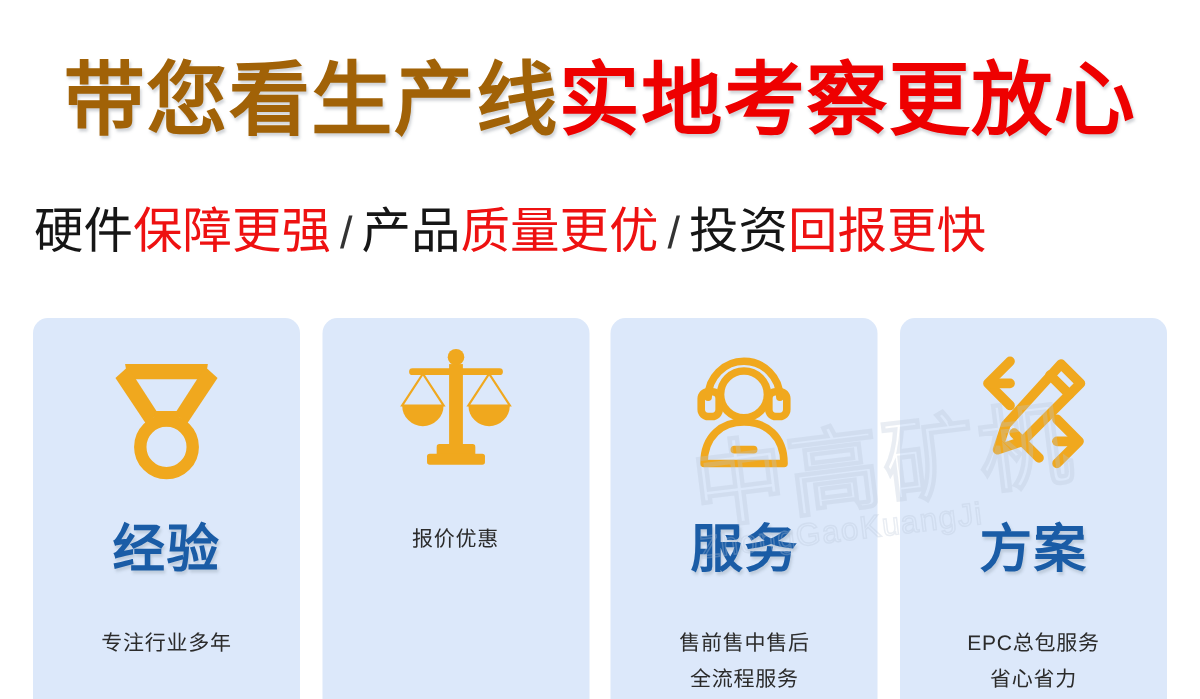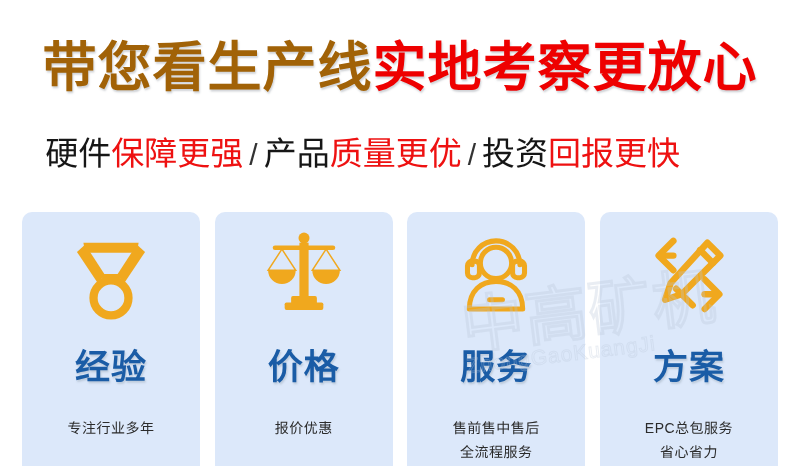--- a/index.html
+++ b/index.html
@@ -39,21 +39,21 @@
   }
   .headline .seg-blue { color: #a16207; }
   .headline .seg-red  { color: #ee0000; }
 
   
   .subtitle {
     position: absolute;
     top: 132px;
     left: 0;
     width: 680px;
-    text-align: right;
+    text-align: center;
     font-size: 33px;
     line-height: 44px;
     font-weight: normal;
     white-space: nowrap;
     color: #1a1a1a;
   }
   .subtitle .sub-dark { color: #161616; }
   .subtitle .sub-red  { color: #ee1111; }
   .subtitle .sub-sep  { color: #333333; padding: 0 6px; font-size: 30px; }
 
@@ -167,21 +167,20 @@
         <circle cx="50" cy="11" r="6" fill="#f0a81e"></circle>
         <rect x="16" y="19" width="68" height="5" rx="2.5" fill="#f0a81e"></rect>
         <rect x="45" y="16" width="10" height="60" fill="#f0a81e"></rect>
         <rect x="36" y="74" width="28" height="9" rx="2" fill="#f0a81e"></rect>
         <rect x="29" y="81" width="42" height="8" rx="2" fill="#f0a81e"></rect>
         <path d="M26 23 L11 46 H41 Z" fill="none" stroke="#f0a81e" stroke-width="1.6"></path>
         <path d="M74 23 L59 46 H89 Z" fill="none" stroke="#f0a81e" stroke-width="1.6"></path>
         <path d="M11 46 A15 15 0 0 0 41 46 Z" fill="#f0a81e"></path>
         <path d="M59 46 A15 15 0 0 0 89 46 Z" fill="#f0a81e"></path>
       </svg>
-      <div class="card-title">价格</div>
       <div class="card-desc">
         <span class="desc-line">报价优惠</span>
       </div>
     </div>
 
     <div class="card">
       <svg class="card-icon" viewBox="0 0 100 100">
         <g fill="none" stroke="#f0a81e" stroke-width="5.5" stroke-linejoin="round" stroke-linecap="round">
           <path d="M24 40 A26 26 0 0 1 76 40"></path>
           <circle cx="50" cy="38" r="17"></circle>

